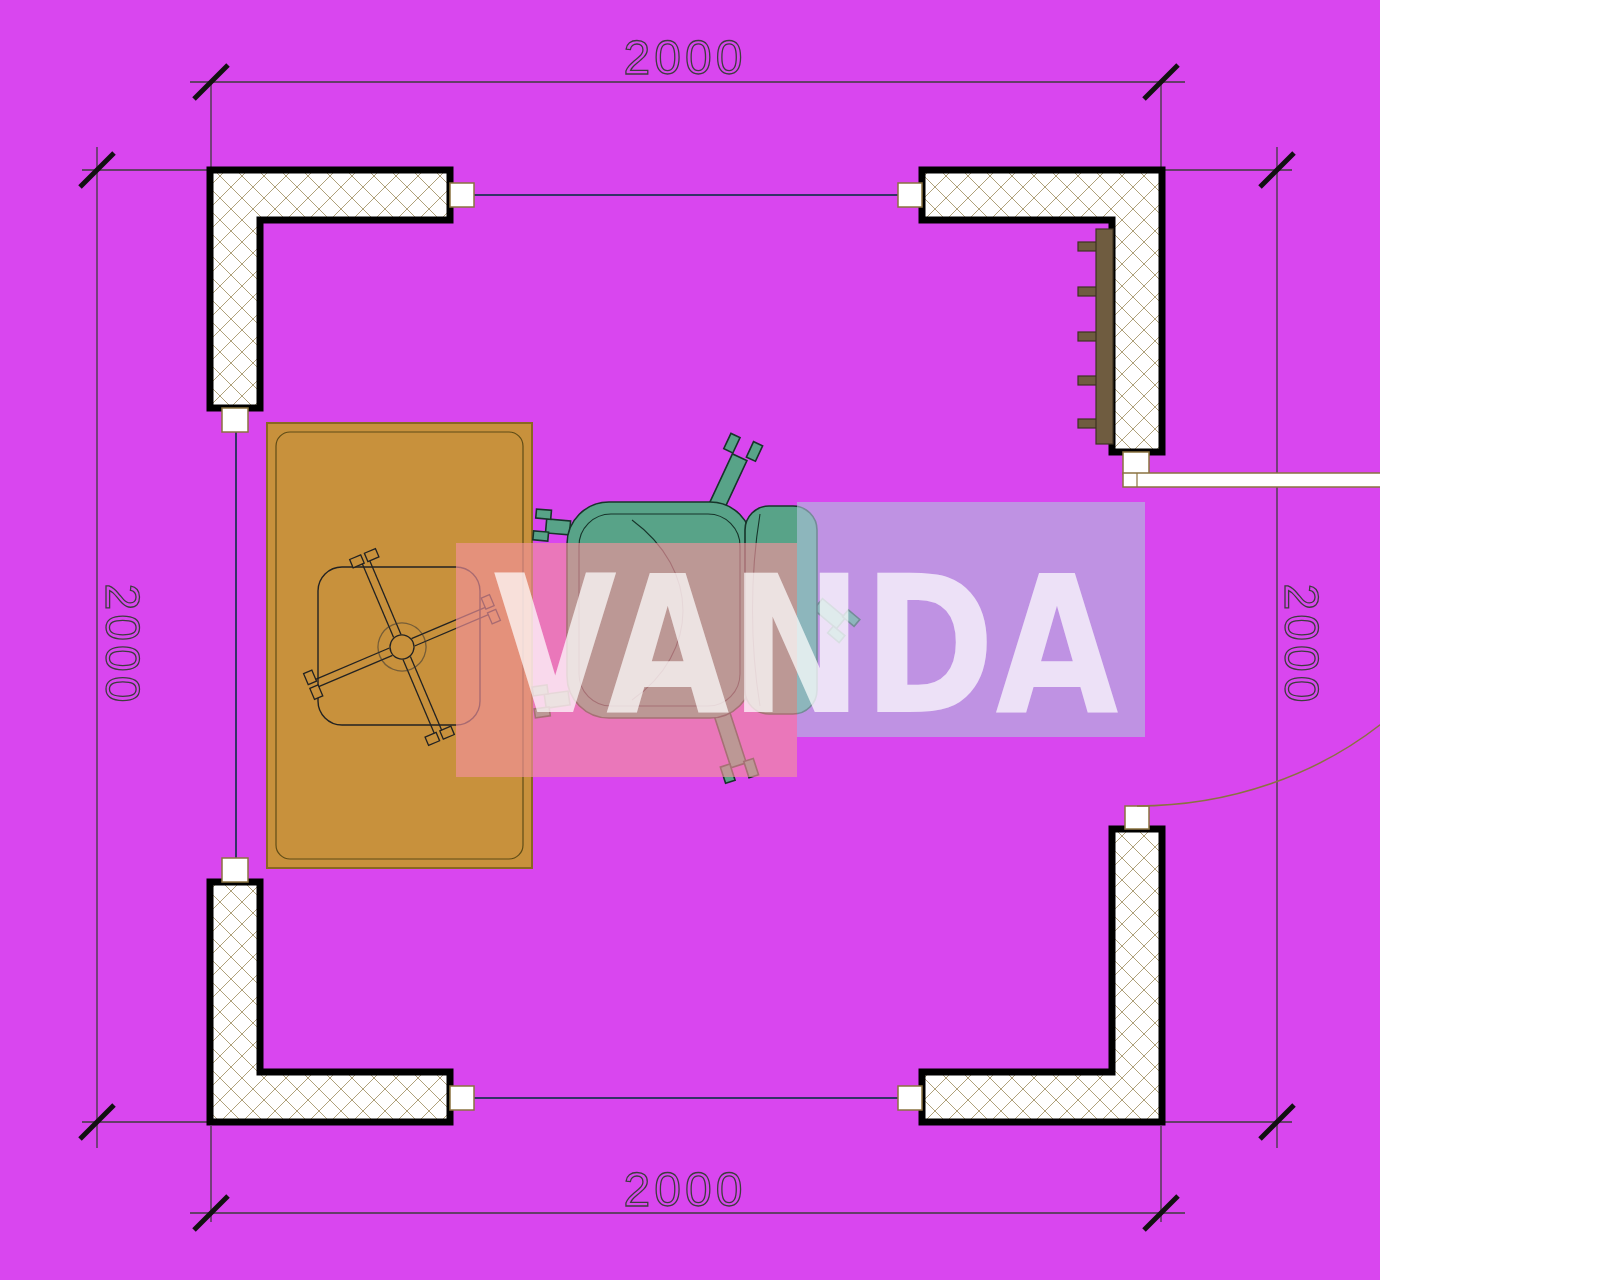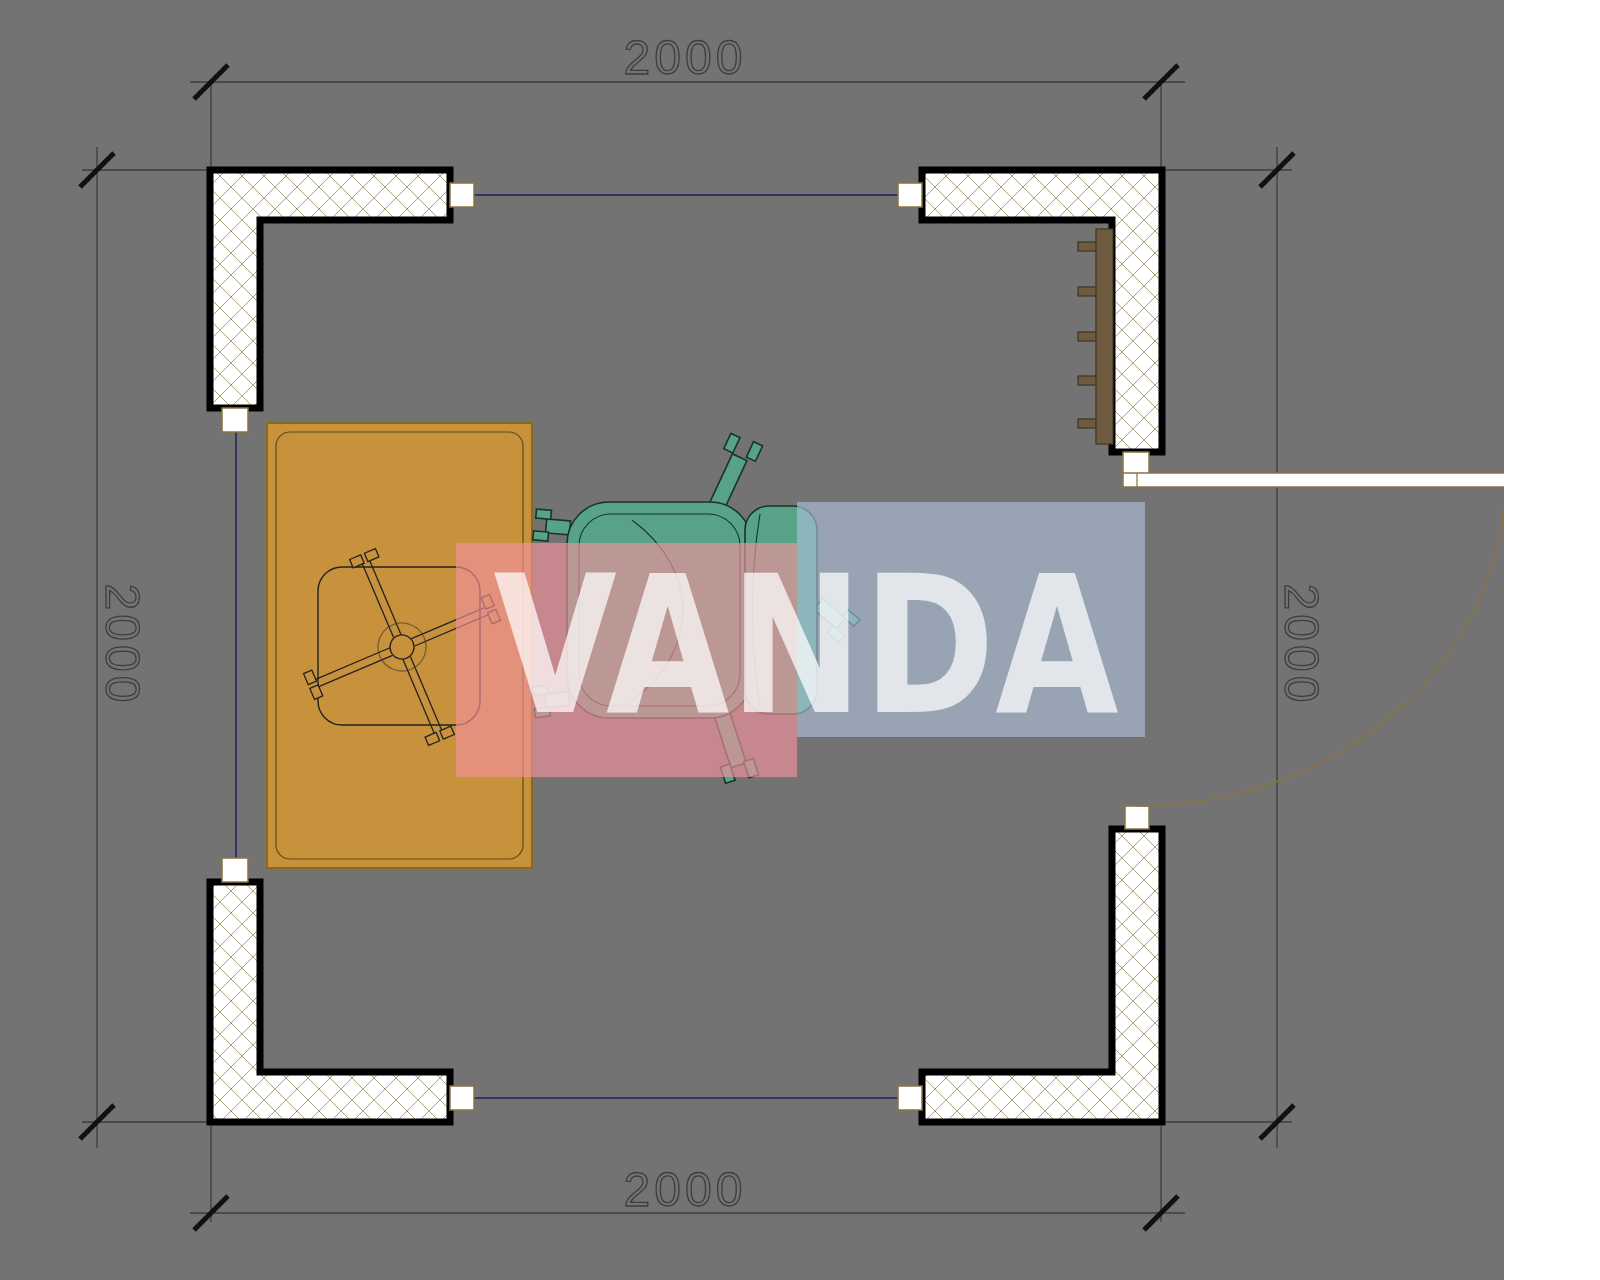--- a/index.html
+++ b/index.html
@@ -1,16 +1,16 @@
 <!DOCTYPE html>
 <html><head>
 <meta charset="utf-8">
 <style>
   html,body{margin:0;padding:0;background:#ffffff;}
-  .canvas{position:relative;width:1504px;height:1280px;background:#737373;overflow:hidden;
+  .canvas{position:relative;width:1380px;height:1280px;background:#d946ef;overflow:hidden;
           font-family:"Liberation Sans", sans-serif;}
   svg text.dim{font-family:"Liberation Sans", sans-serif;letter-spacing:4px;}
   svg text.wm{font-family:"DejaVu Sans", sans-serif;font-weight:bold;}
 </style>
 </head>
 <body>
 
 <div class="canvas">
 <svg width="1600" height="1280" viewBox="0 0 1600 1280">
   <defs>

